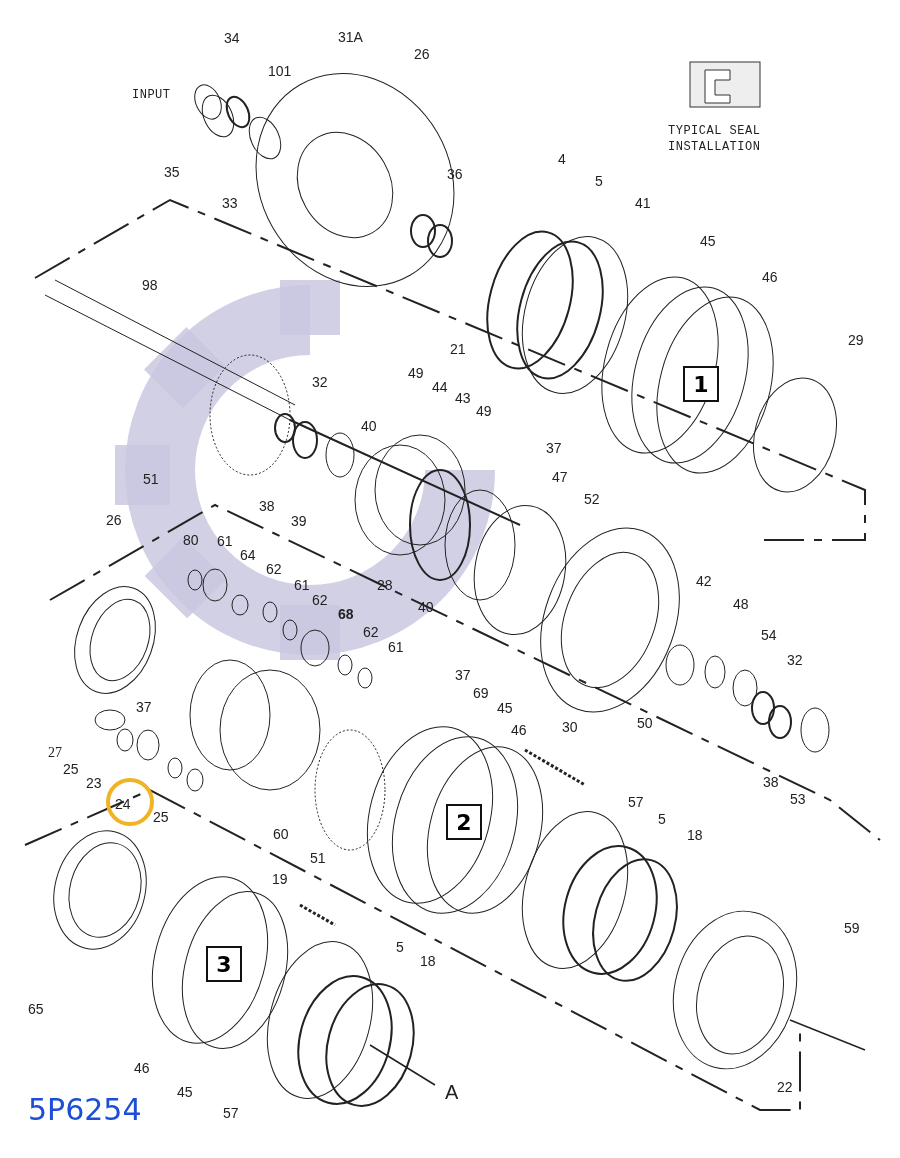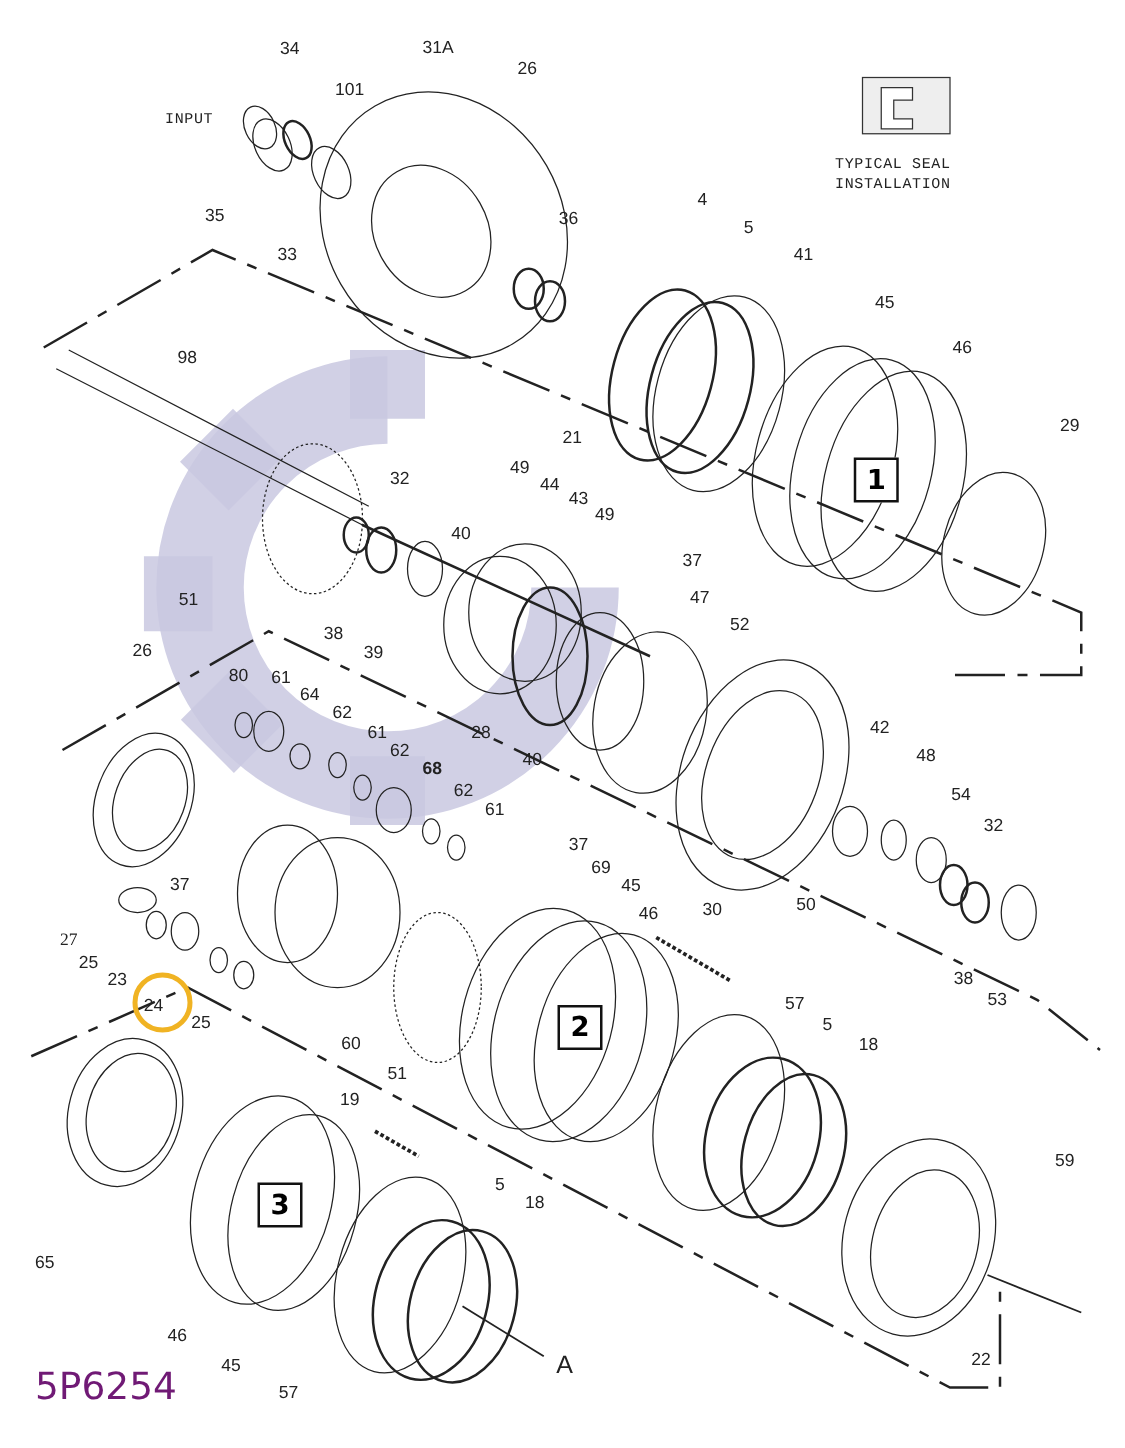--- a/index.html
+++ b/index.html
@@ -4,21 +4,21 @@
 <style>
   html, body { margin:0; padding:0; background:#ffffff; }
   body { width:900px; height:1158px; position:relative; overflow:hidden;
          font-family:"Liberation Sans", sans-serif; }
   #canvas { position:absolute; left:0; top:0; width:900px; height:1158px; }
   .lbl { position:absolute; font-family:"Liberation Sans", sans-serif; font-size:14px; color:#222; line-height:1; white-space:nowrap; }
   .lbl.caps { font-family:Liberation Mono, monospace; font-size:12px; letter-spacing:0.5px; }
   .box { position:absolute; border:2px solid #111; background:#fff; font-size:22px; font-weight:bold;
          display:flex; align-items:center; justify-content:center; width:32px; height:32px; font-family:"DejaVu Sans", sans-serif; }
   .wm { position:absolute; font-family:"DejaVu Serif", serif; font-weight:bold; color:#c9c8e0; opacity:0.85; line-height:1; }
-  .partno { position:absolute; left:28px; top:1092px; font-size:30px; color:#701a75; font-family:"DejaVu Sans", sans-serif; }
+  .partno { position:absolute; left:28px; top:1092px; font-size:30px; color:#1d4ed8; font-family:"DejaVu Sans", sans-serif; }
   .hl { position:absolute; left:106px; top:778px; width:40px; height:40px; border:4px solid #f0b323; border-radius:50%; }
 </style>
 </head>
 <body>
 
 <div id="canvas">
 
   <svg style="position:absolute;left:115px;top:280px" width="390" height="380" viewBox="0 0 390 380">
     <path d="M195 40 A150 150 0 1 0 345 190" fill="none" stroke="#c9c8e0" stroke-width="70" opacity="0.85"></path>
     <rect x="165" y="0" width="60" height="55" fill="#c9c8e0" opacity="0.85"></rect>

